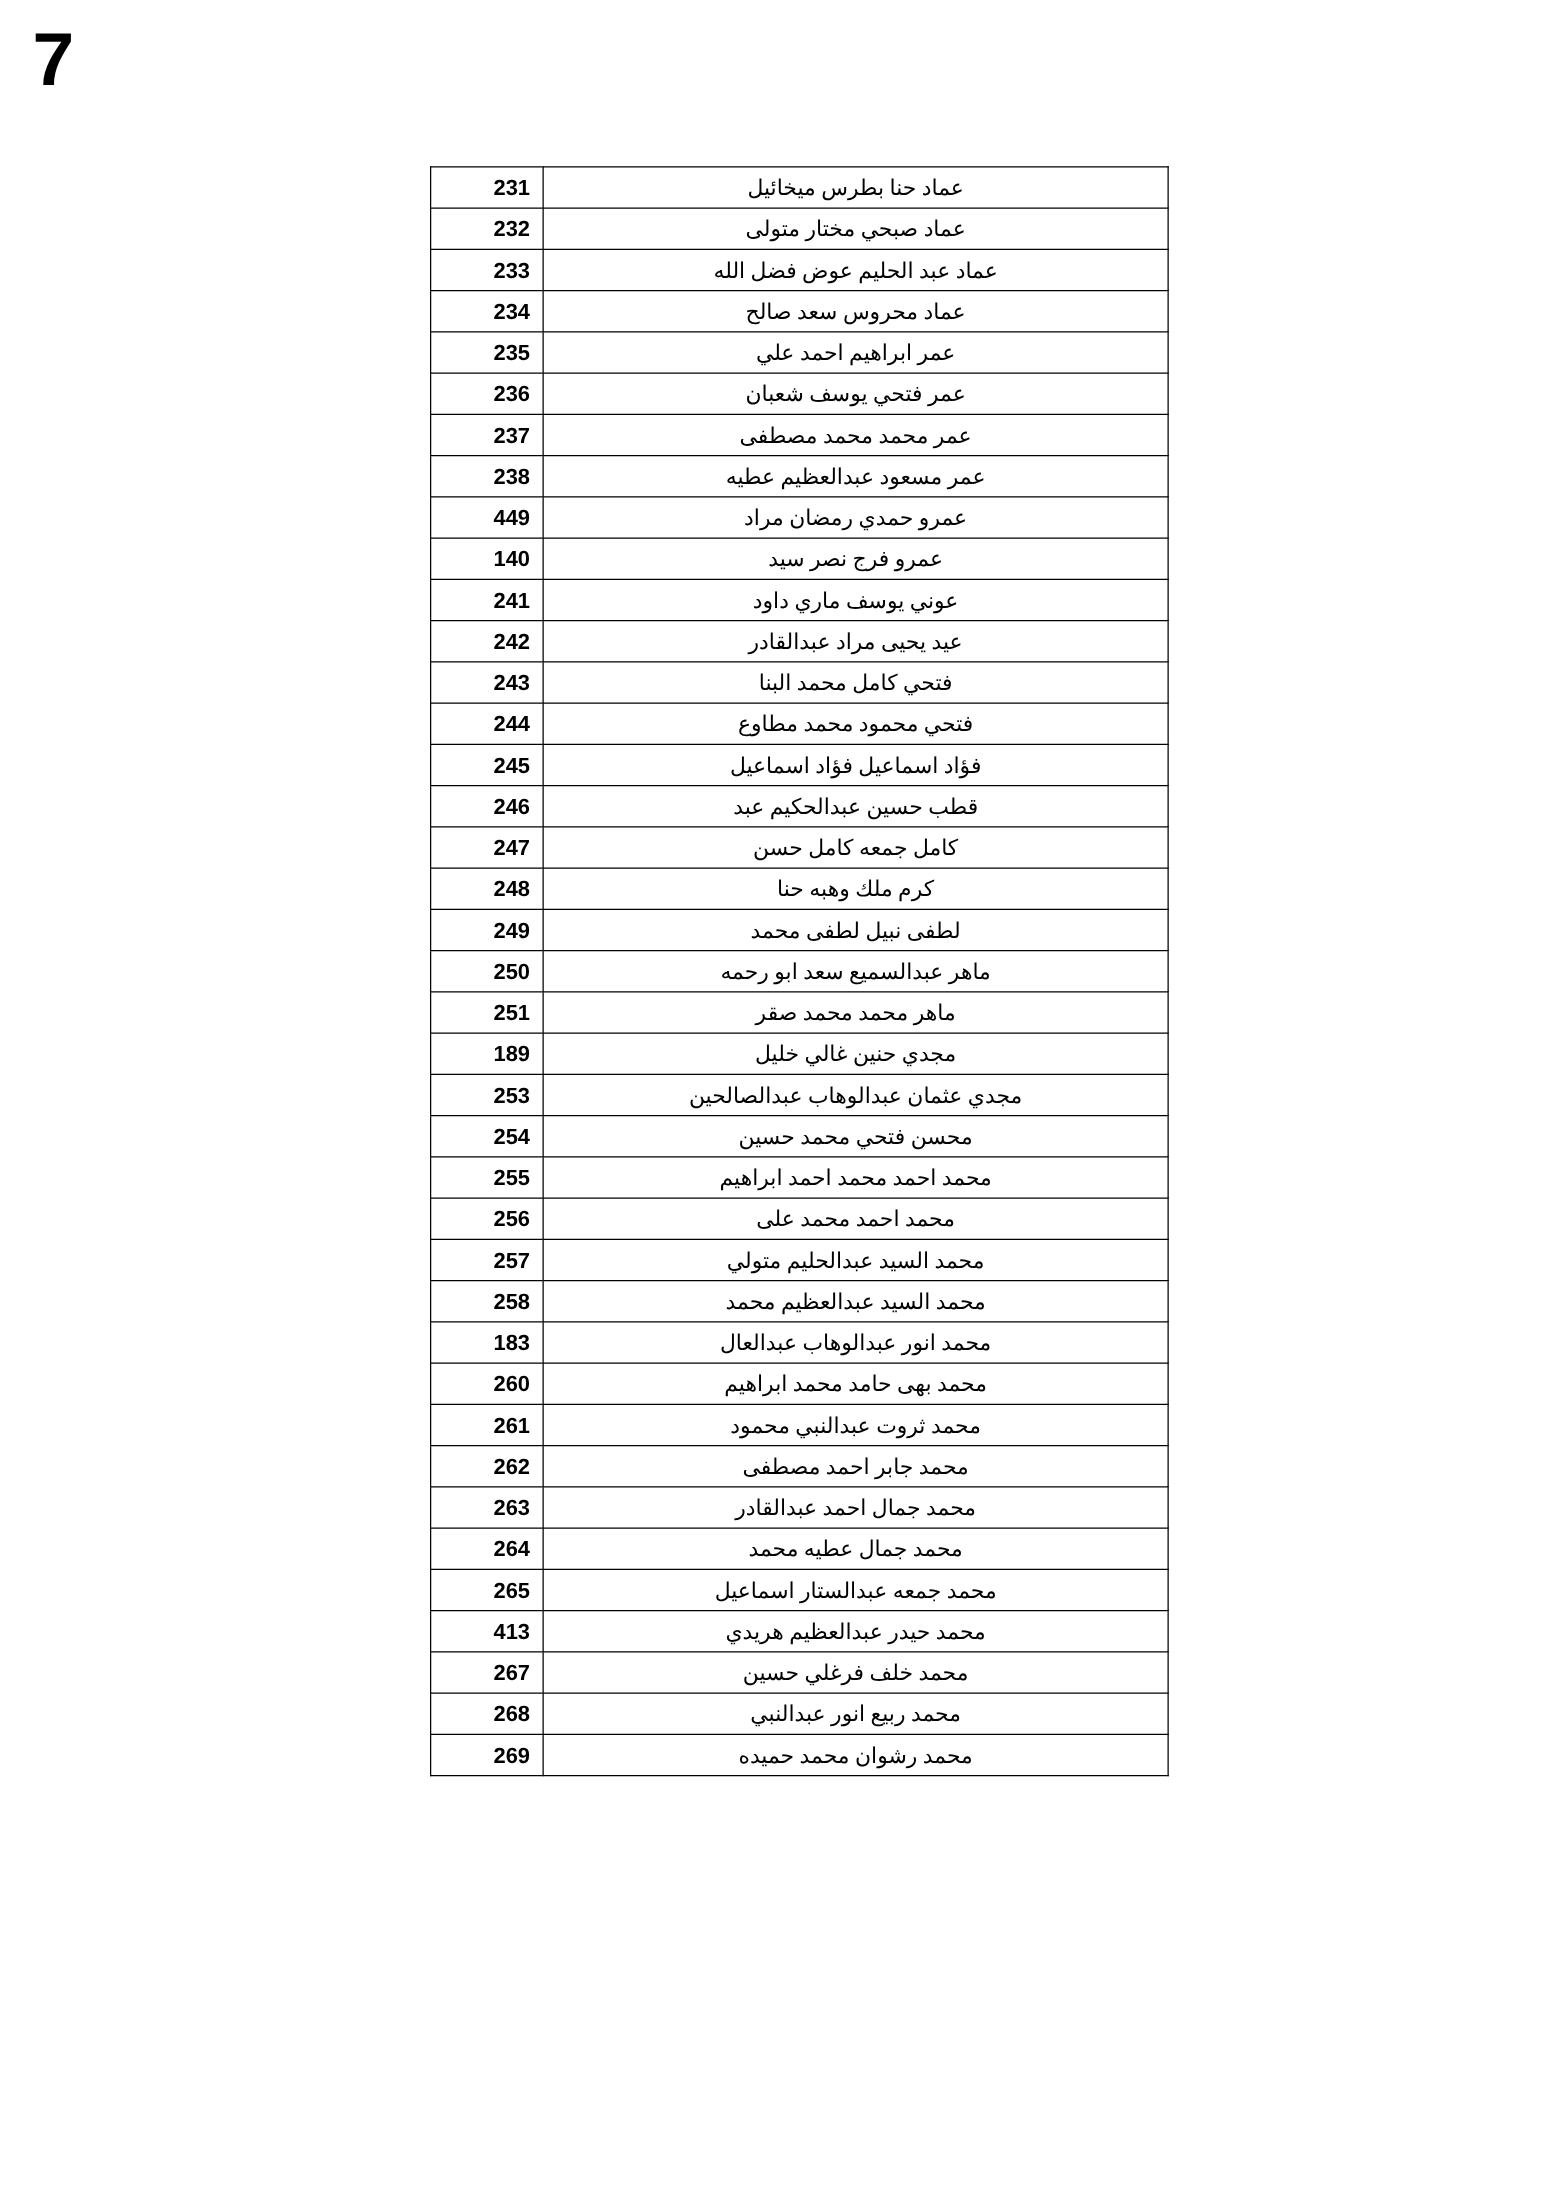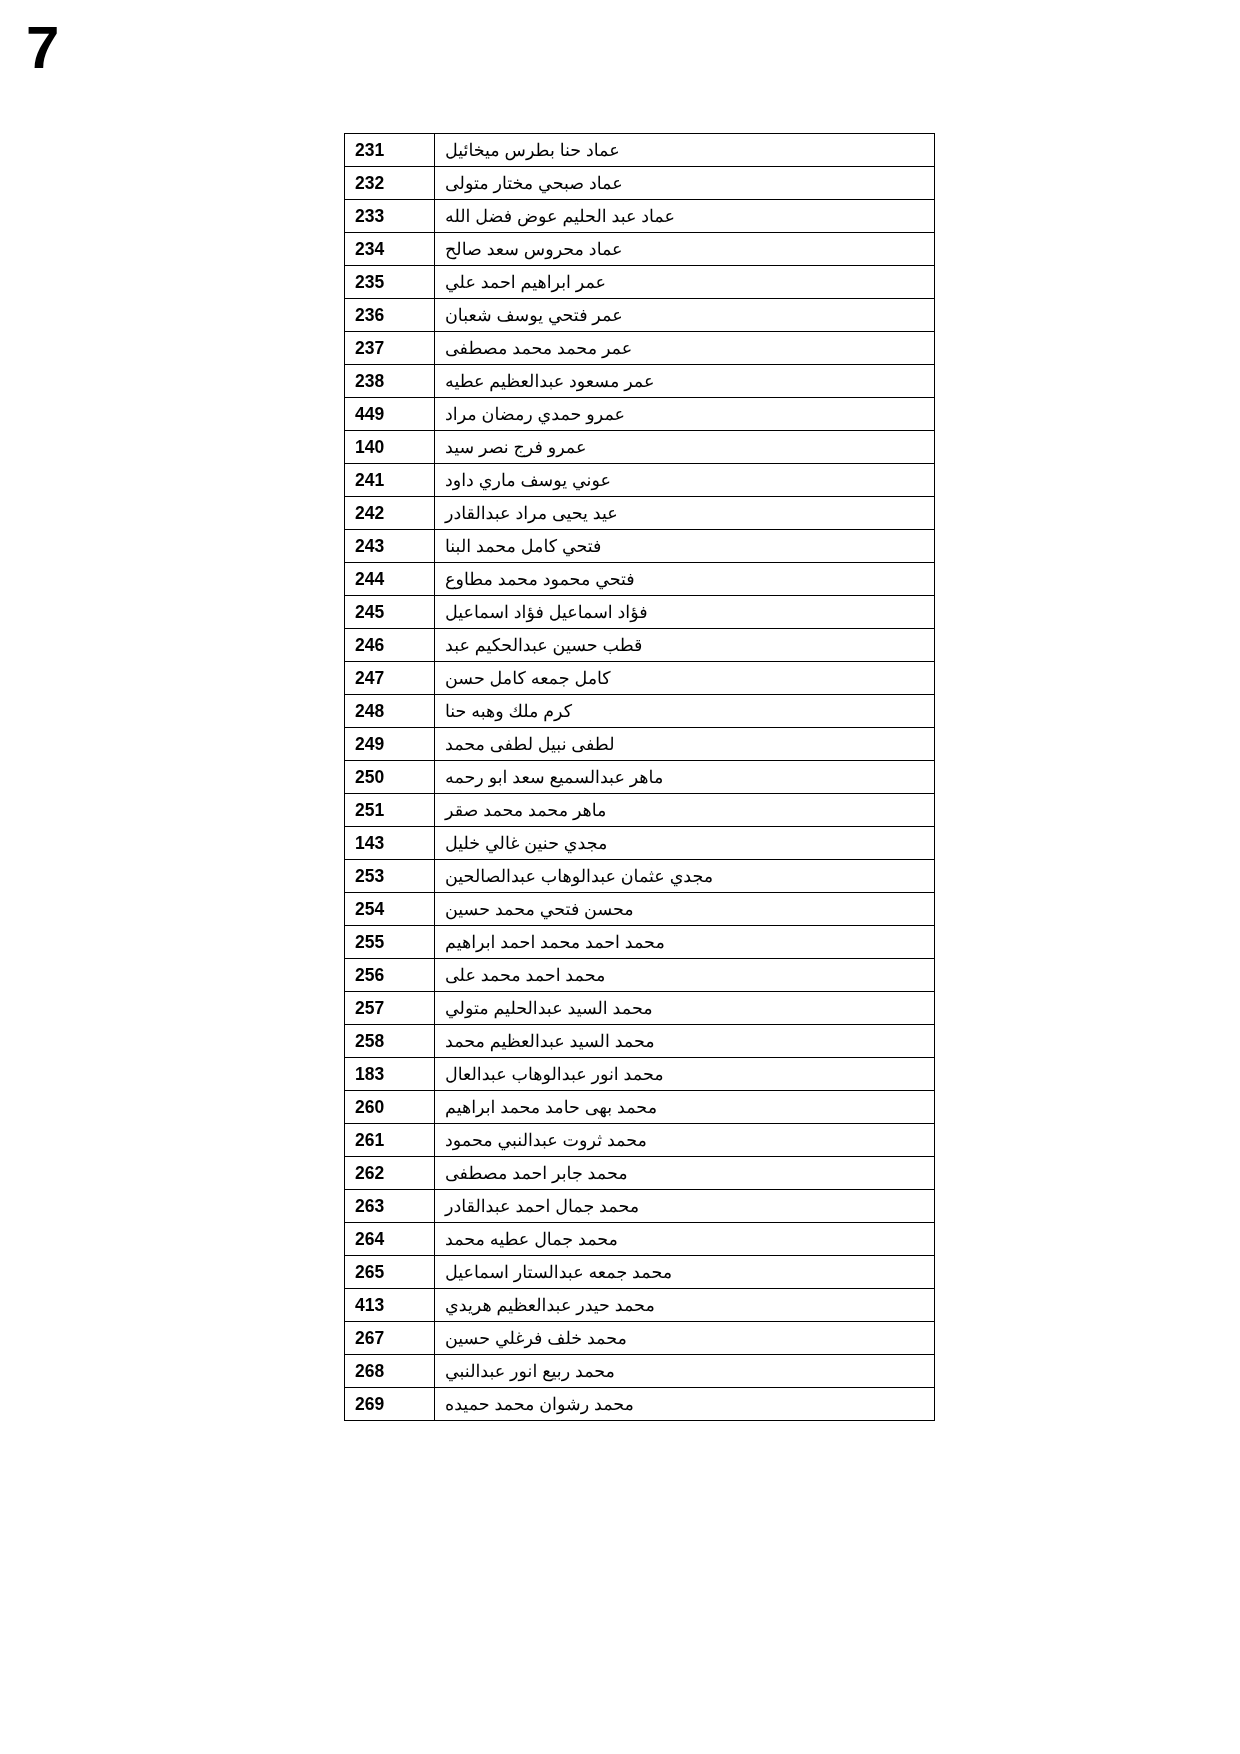--- a/index.html
+++ b/index.html
@@ -47,27 +47,27 @@
     border: 1px solid #000000;
     height: 33px;
     padding: 0 10px;
     font-size: 17.5px;
     color: #000000;
     vertical-align: middle;
     box-sizing: border-box;
   }
   td.name-cell {
     width: 500px;
-    text-align: left;
-    font-family: Liberation Sans, sans-serif;
+    text-align: center;
+    font-family: Liberation Serif, serif;
     white-space: nowrap;
   }
   td.num-cell {
     width: 90px;
-    text-align: left;
+    text-align: right;
     font-weight: bold;
     font-family: "Liberation Sans", sans-serif;
     font-size: 18px;
     margin-left: 24px;
   }
 </style>
 </head>
 <body>
 
 <div class="page">
@@ -156,21 +156,21 @@
           <tr>
             <td class="name-cell">ماهر عبدالسميع سعد ابو رحمه</td>
             <td class="num-cell">250</td>
           </tr>
           <tr>
             <td class="name-cell">ماهر محمد محمد صقر</td>
             <td class="num-cell">251</td>
           </tr>
           <tr>
             <td class="name-cell">مجدي حنين غالي خليل</td>
-            <td class="num-cell">143</td>
+            <td class="num-cell">189</td>
           </tr>
           <tr>
             <td class="name-cell">مجدي عثمان عبدالوهاب عبدالصالحين</td>
             <td class="num-cell">253</td>
           </tr>
           <tr>
             <td class="name-cell">محسن فتحي محمد حسين</td>
             <td class="num-cell">254</td>
           </tr>
           <tr>

